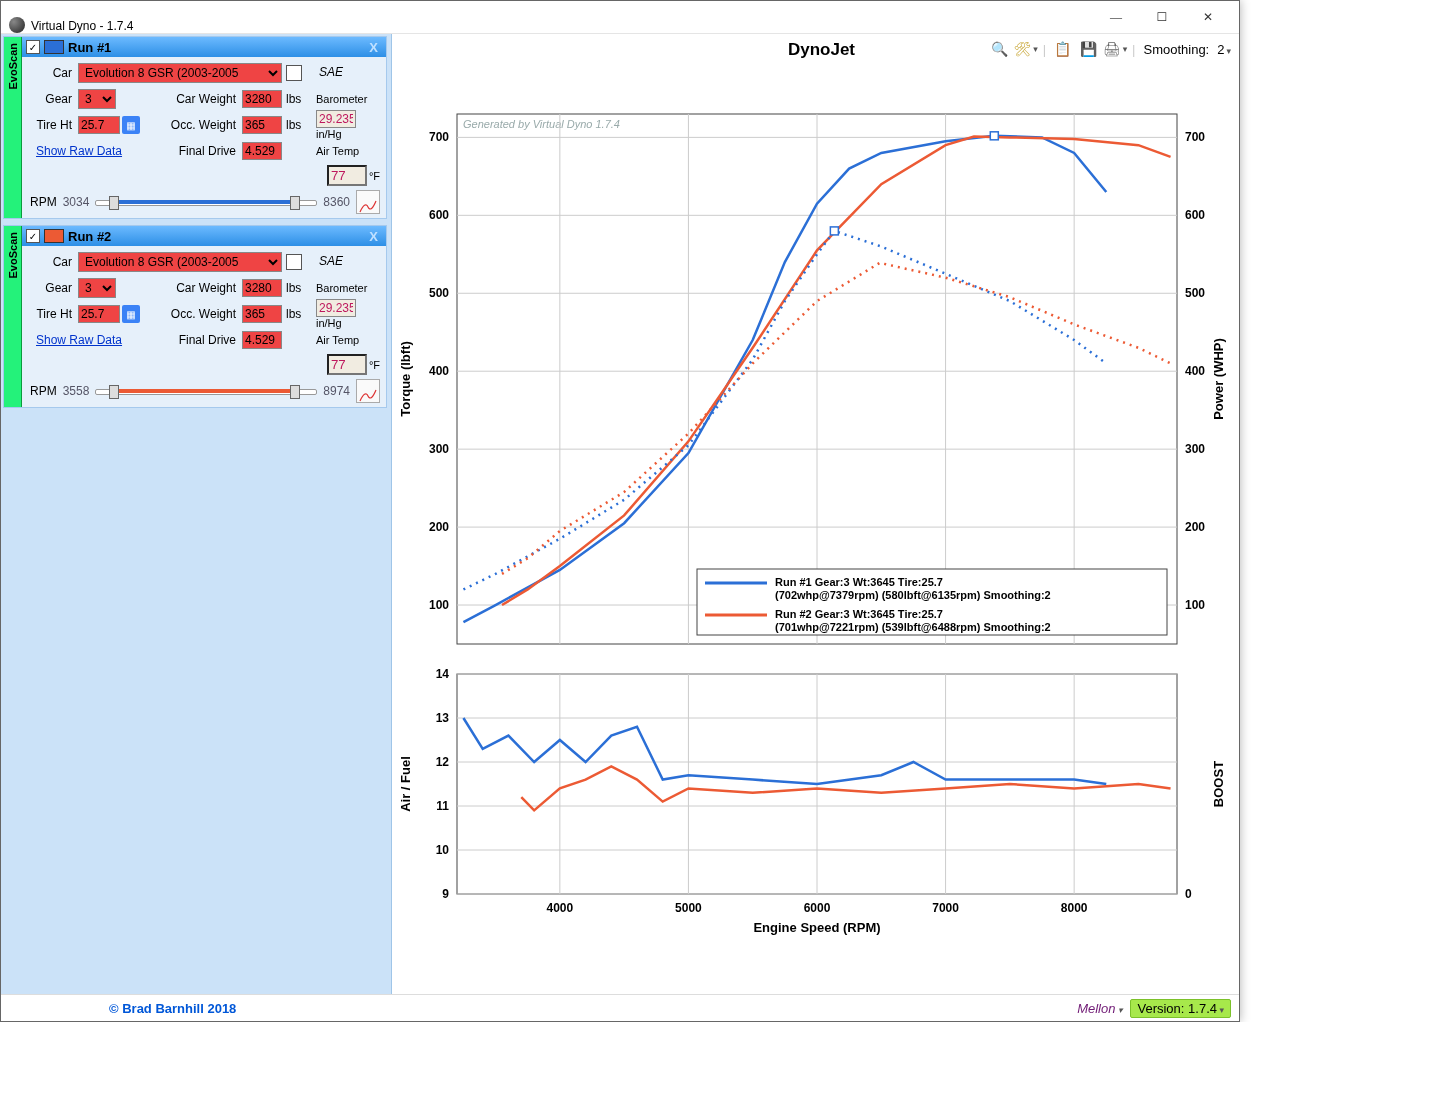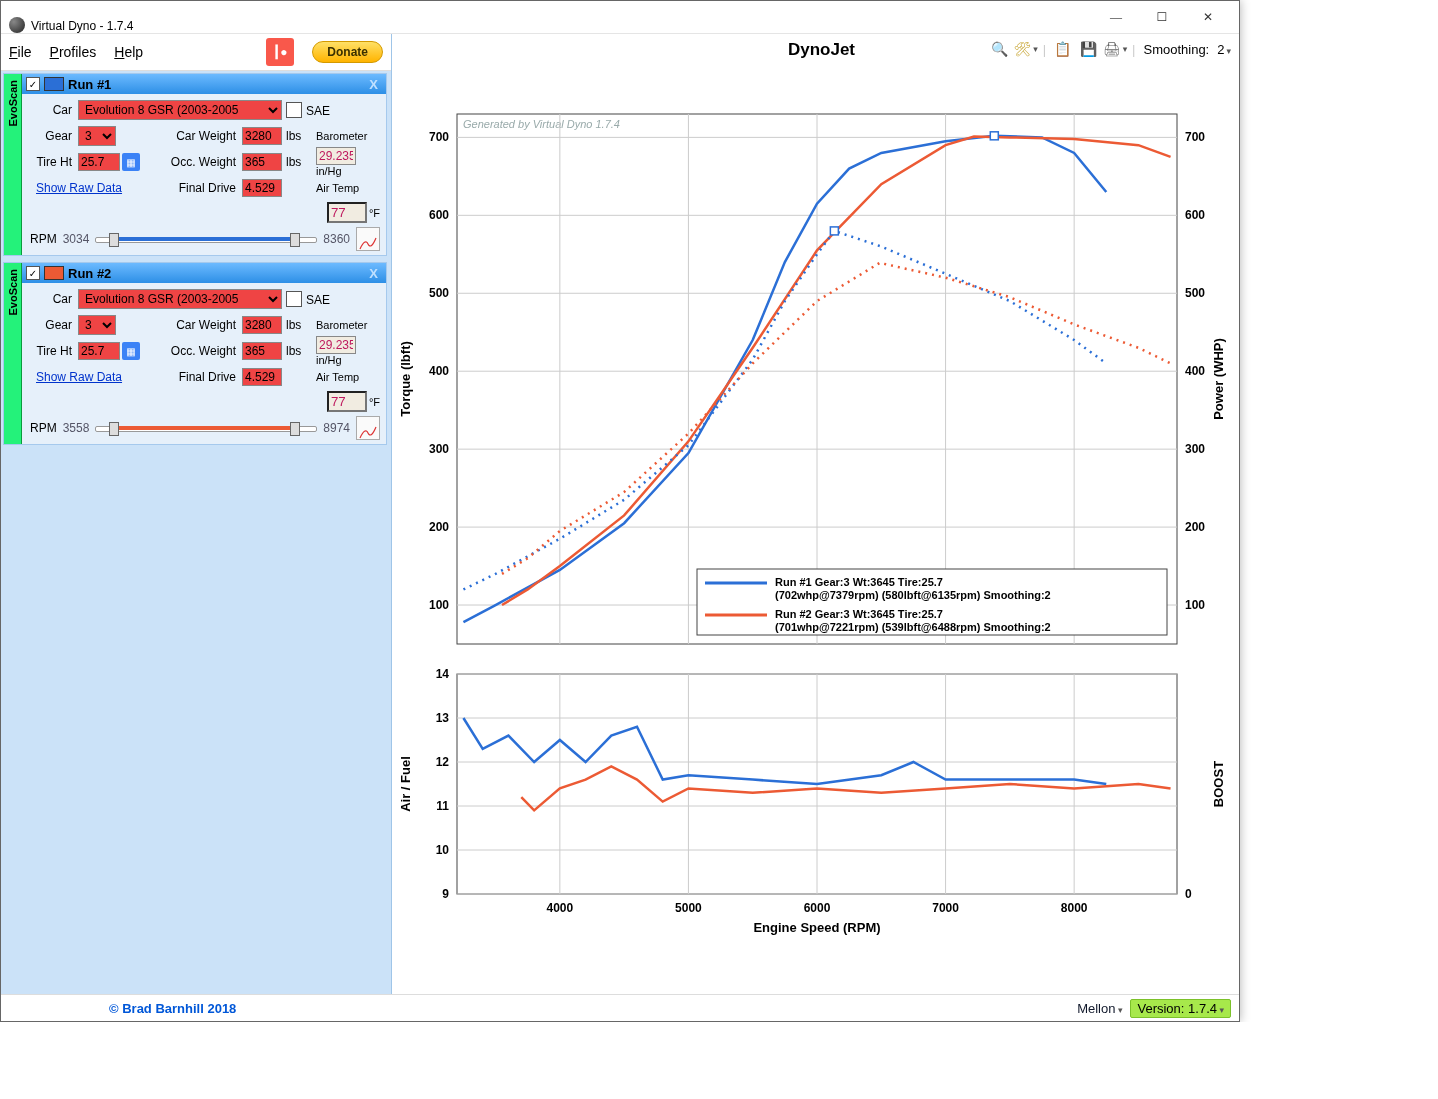--- a/index.html
+++ b/index.html
@@ -23,67 +23,59 @@
   .run-body{flex:1;}
   .run-hdr{background:linear-gradient(#6cbaff,#2d8fe6);height:20px;display:flex;align-items:center;padding:0 4px;color:#000;}
   .run-hdr .vis-chk{width:12px;height:12px;margin-right:4px;background:#fff;border:1px solid #555;display:inline-flex;align-items:center;justify-content:center;font-size:10px;color:#000;}
   .run-hdr .color-swatch{width:18px;height:12px;border:1px solid #333;margin-right:4px;}
   .run-hdr .lbl{font-weight:bold;font-size:13px;}
   .run-hdr .close-x{margin-left:auto;color:#bfe0ff;font-weight:bold;font-size:13px;padding:0 4px;}
   .run-grid{padding:4px 6px 2px 6px;display:grid;grid-template-columns:46px 78px 78px 40px 26px 64px;grid-auto-rows:24px;gap:2px 4px;align-items:center;font-size:12px;}
   .run-grid .l{text-align:right;padding-right:2px;}
   .run-grid input,.run-grid select{width:100%;box-sizing:border-box;font-size:12px;border:1px solid #888;padding:1px 2px;background:#ef4444;}
   .inp-ro{background:#f1ece1 !important;color:#be185d;}
-  .sae-row{display:flex;align-items:flex-end;gap:4px;}
+  .sae-row{display:flex;align-items:flex-start;gap:17px;font-style:italic;}
   .sae-row .box{width:14px;height:14px;border:1px solid #555;background:#fff;}
   .link{color:#0033cc;text-decoration:underline;font-size:12px;padding-left:8px;}
   .rpm-row{display:flex;align-items:center;gap:6px;padding:2px 6px 4px 8px;font-size:12px;}
   .rpm-row .rpm-val{color:#556;}
   .slider{flex:1;height:14px;position:relative;background:#e6f0fa;}
   .slider .track{position:absolute;top:5px;left:0;right:0;height:4px;background:#fff;border:1px solid #999;border-radius:2px;}
   .slider .fill{position:absolute;top:5px;height:4px;border-radius:2px;}
   .slider .h{position:absolute;top:1px;width:8px;height:12px;background:#ddd;border:1px solid #666;}
   .mini-chart{width:22px;height:22px;border:1px solid #aaa;background:#fafafa;display:flex;align-items:flex-end;justify-content:center;}
   .right{flex:1;position:relative;background:#fff;}
   .toolbar{position:absolute;top:6px;right:8px;display:flex;align-items:center;gap:8px;font-size:13px;}
   .toolbar .icon-btn{width:18px;height:18px;display:flex;align-items:center;justify-content:center;color:#555;font-size:14px;}
   .toolbar .drop::after{content:"▾";font-size:9px;margin-left:2px;color:#555;}
   .chart-title{position:absolute;top:6px;left:12px;right:0;text-align:center;font-weight:bold;font-size:17px;}
   .status{height:26px;background:#fff;border-top:1px solid #ddd;display:flex;align-items:center;padding:0 8px;font-size:13px;}
   .status .copy{color:#0057d8;font-weight:bold;}
   .status .flex{flex:1;}
-  .status .user{color:#0f172a;}
+  .status .user{color:#701a75;font-style:italic;}
   .status .drop2::after{content:" ▾";font-size:9px;color:#555;}
   .ver-badge{background:#a7e84b;border:1px solid #7cc12a;padding:1px 6px;margin-left:8px;border-radius:2px;}
   svg text{font-family:"Segoe UI",Arial;}
 </style>
 </head>
 <body>
 
 <div class="window">
 
   <div class="title-bar">
     <div class="icon"></div>
     <div class="ttl">Virtual Dyno - 1.7.4</div>
     <div class="winbtn">—</div>
     <div class="winbtn">☐</div>
     <div class="winbtn close">✕</div>
   </div>
 
   <div class="content">
 
     <div class="left">
-      <div class="menubar">
-        <span class="m"><u>F</u>ile</span>
-        <span class="m"><u>P</u>rofiles</span>
-        <span class="m"><u>H</u>elp</span>
-        <span class="sep-flex"></span>
-        <div class="patreon">┃●</div>
-        <div class="donate">Donate</div>
-      </div>
 
 
       <div id="runs-container">
           <div class="run-panel">
     <div class="evoscan-tab">
               <span>EvoScan</span>
             </div>
     <div class="run-body">
       <div class="run-hdr">
         <span class="vis-chk">✓</span>

